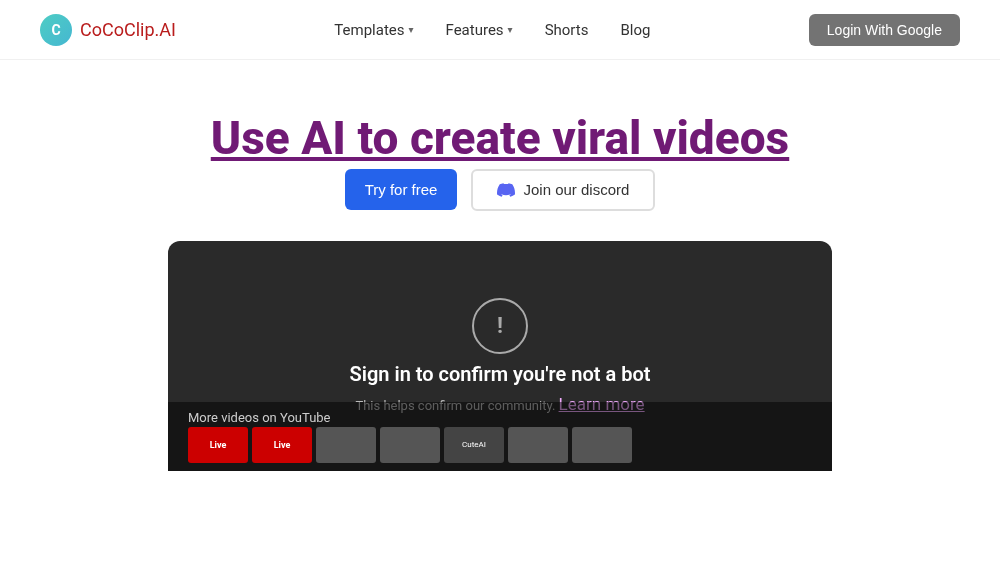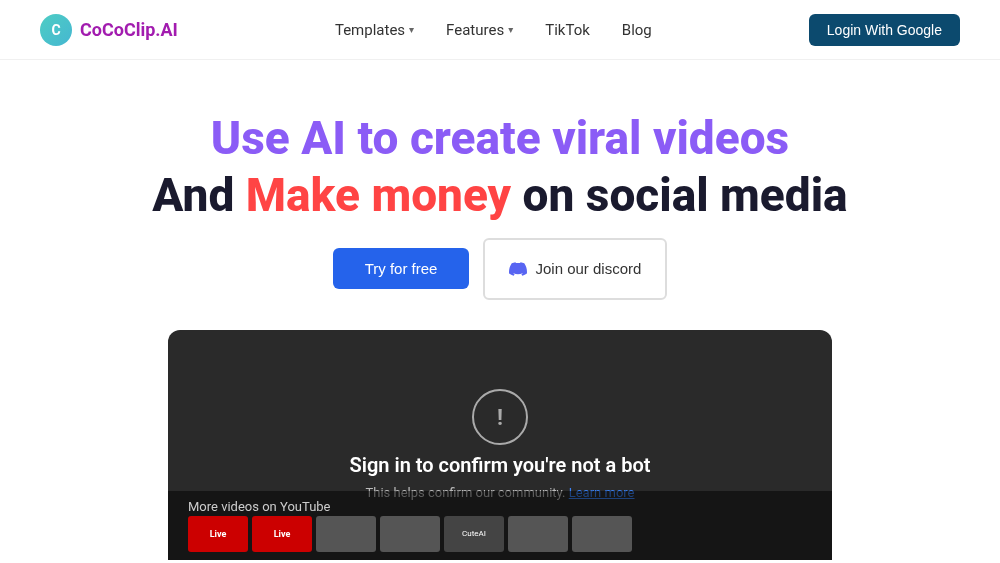--- a/index.html
+++ b/index.html
@@ -26,22 +26,22 @@
       background: linear-gradient(135deg, #4ecdc4, #45b7d1);
       display: flex;
       align-items: center;
       justify-content: center;
       color: white;
       font-size: 14px;
       font-weight: bold;
     }
     .logo-text {
       font-size: 18px;
-      font-weight: 700;
-      color: #a21caf;
+      font-weight: 400;
+      color: #b91c1c;
     }
     .navbar-center {
       display: flex;
       align-items: flex-end;
       gap: 32px;
     }
     .nav-item {
       display: flex;
       align-items: center;
       gap: 4px;
@@ -49,21 +49,21 @@
       color: #333;
       cursor: pointer;
       text-decoration: none;
     }
     .nav-chevron {
       font-size: 10px;
       color: #666;
     }
     .navbar-right {}
     .login-btn {
-      background: #0c4a6e;
+      background: #737373;
       color: white;
       border: none;
       border-radius: 6px;
       padding: 8px 18px;
       font-size: 14px;
       font-weight: 500;
       cursor: pointer;
     }
 
     
@@ -71,23 +71,24 @@
       display: flex;
       flex-direction: column;
       align-items: center;
       padding-top: 52px;
       padding-bottom: 30px;
       text-align: center;
     }
     .hero-title-line1 {
       font-size: 46px;
       font-weight: 800;
-      color: #8b5cf6;
+      color: #701a75;
       line-height: 1.15;
       margin-bottom: 4px;
+      text-decoration: underline;
     }
     .hero-title-line2 {
       font-size: 46px;
       font-weight: 800;
       color: #1a1a2e;
       line-height: 1.15;
       margin-bottom: 16px;
     }
     .hero-title-accent {
       color: #ff4444;
@@ -100,31 +101,31 @@
     .hero-buttons {
       display: flex;
       gap: 14px;
       align-items: center;
     }
     .btn-primary {
       background: #2563eb;
       color: white;
       border: none;
       border-radius: 6px;
-      padding: 12px 32px;
+      padding: 12px 20px;
       font-size: 15px;
       font-weight: 500;
       cursor: pointer;
     }
     .btn-secondary {
       background: white;
       color: #333;
       border: 2px solid #ddd;
       border-radius: 6px;
-      padding: 20px 24px;
+      padding: 10px 24px;
       font-size: 15px;
       font-weight: 500;
       cursor: pointer;
       display: flex;
       align-items: center;
       gap: 8px;
     }
     .discord-icon {
       width: 18px;
       height: 18px;
@@ -164,22 +165,22 @@
     .captcha-title {
       color: #fff;
       font-size: 20px;
       font-weight: 600;
     }
     .captcha-subtitle {
       color: #bbb;
       font-size: 13px;
     }
     .captcha-link {
-      color: #3b82f6;
-      font-size: 13px;
+      color: #f0abfc;
+      font-size: 17px;
       text-decoration: underline;
       cursor: pointer;
     }
 
     
     .video-bottom {
       position: absolute;
       bottom: 0;
       left: 0;
       right: 0;
@@ -250,36 +251,33 @@
   <div class="navbar-center">
     <a class="nav-item">
       <span>Templates</span>
       <span class="nav-chevron">▾</span>
     </a>
     <a class="nav-item">
       <span>Features</span>
       <span class="nav-chevron">▾</span>
     </a>
     <a class="nav-item">
-      <span>TikTok</span>
+      <span>Shorts</span>
     </a>
     <a class="nav-item">
       <span>Blog</span>
     </a>
   </div>
   <div class="navbar-right">
     <button class="login-btn">Login With Google</button>
   </div>
 </nav>
 
 <section class="hero">
   <h1 class="hero-title-line1">Use AI to create viral videos</h1>
-  <h1 class="hero-title-line2">
-    <span>And </span><span class="hero-title-accent">Make money</span><span> on social media</span>
-  </h1>
   <div class="hero-buttons">
     <button class="btn-primary">Try for free</button>
     <button class="btn-secondary">
       <svg class="discord-icon" viewBox="0 0 24 24" fill="#5865F2">
         <path d="M20.317 4.37a19.791 19.791 0 0 0-4.885-1.515.074.074 0 0 0-.079.037c-.21.375-.444.864-.608 1.25a18.27 18.27 0 0 0-5.487 0 12.64 12.64 0 0 0-.617-1.25.077.077 0 0 0-.079-.037A19.736 19.736 0 0 0 3.677 4.37a.07.07 0 0 0-.032.027C.533 9.046-.32 13.58.099 18.057a.082.082 0 0 0 .031.057 19.9 19.9 0 0 0 5.993 3.03.078.078 0 0 0 .084-.028 14.09 14.09 0 0 0 1.226-1.994.076.076 0 0 0-.041-.106 13.107 13.107 0 0 1-1.872-.892.077.077 0 0 1-.008-.128 10.2 10.2 0 0 0 .372-.292.074.074 0 0 1 .077-.01c3.928 1.793 8.18 1.793 12.062 0a.074.074 0 0 1 .078.01c.12.098.246.198.373.292a.077.077 0 0 1-.006.127 12.299 12.299 0 0 1-1.873.892.077.077 0 0 0-.041.107c.36.698.772 1.362 1.225 1.993a.076.076 0 0 0 .084.028 19.839 19.839 0 0 0 6.002-3.03.077.077 0 0 0 .032-.054c.5-5.177-.838-9.674-3.549-13.66a.061.061 0 0 0-.031-.03z"></path>
       </svg>
       <span>Join our discord</span>
     </button>
   </div>
 </section>

